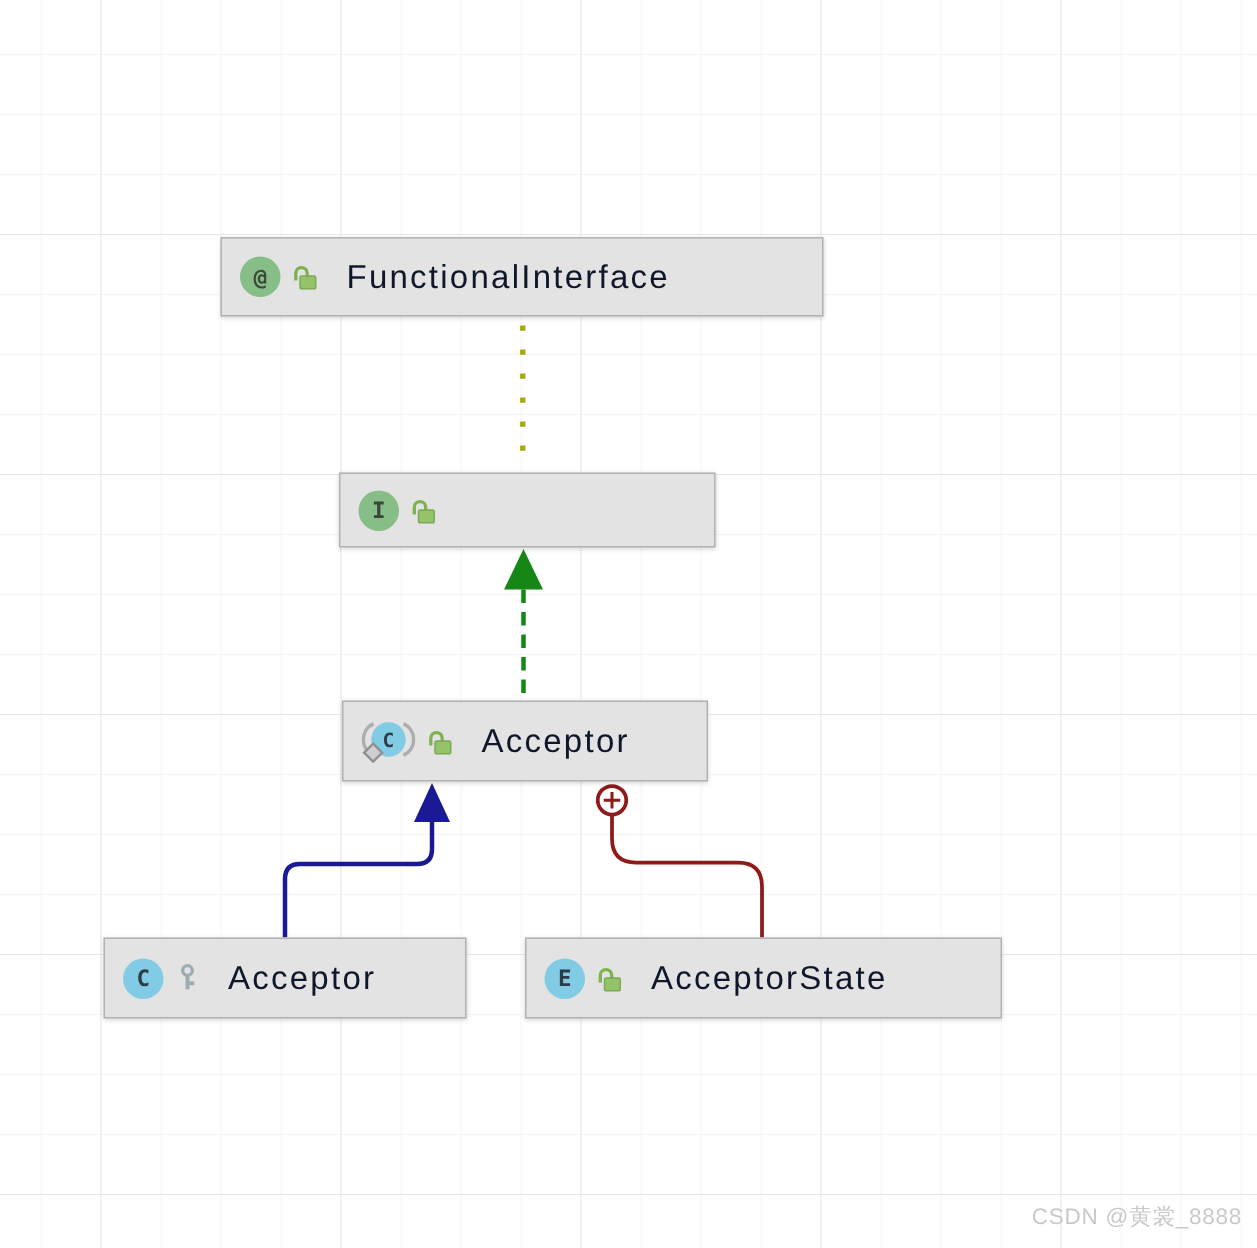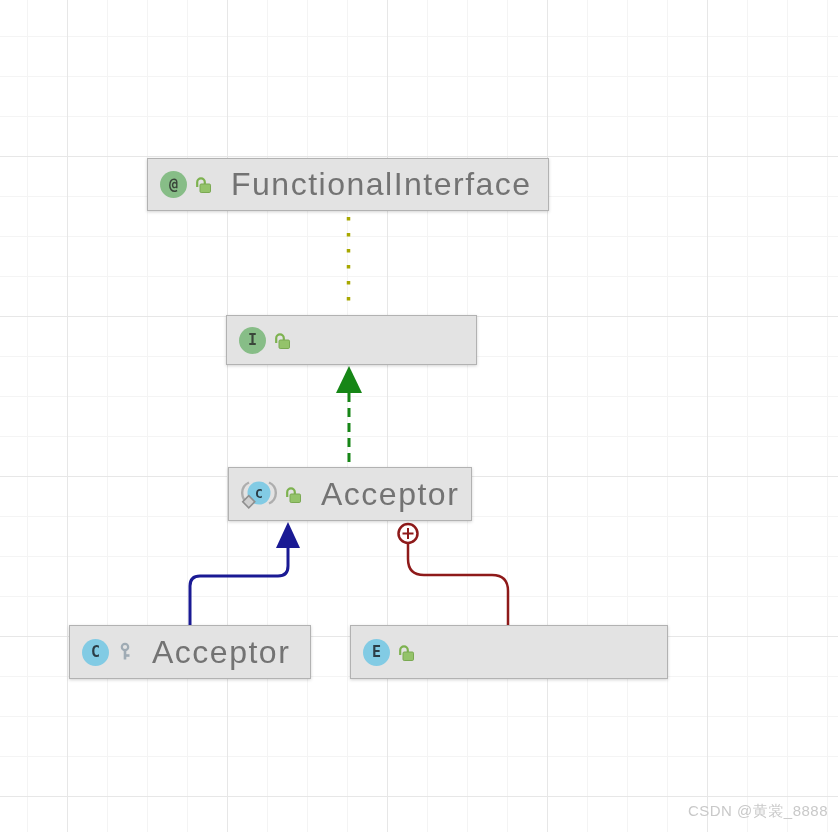--- a/index.html
+++ b/index.html
@@ -31,23 +31,23 @@
     border: 1px solid #b2b2b2;
     box-shadow: 0 1px 3px rgba(0,0,0,0.18);
     display: flex;
     align-items: center;
     padding-left: 12px;
     box-sizing: border-box;
     cursor: default;
   }
   .node-label {
     margin-left: 18px;
-    font-size: 32px;
+    font-size: 22px;
     letter-spacing: 1.5px;
-    color: #737373;
+    color: #0f172a;
     white-space: nowrap;
   }
   .icon-row { display: flex; align-items: center; gap: 7px; }
 
   .kind-icon {
     width: 27px; height: 27px;
     border-radius: 50%;
     display: flex; align-items: center; justify-content: center;
     font-family: "DejaVu Sans Mono", monospace;
     font-weight: bold;
@@ -141,15 +141,16 @@
 </div>
 
 <div class="uml-node node-acceptor-state">
   <div class="icon-row">
     <span class="kind-icon kind-blue">E</span>
     <svg width="19" height="19" viewBox="0 0 19 19">
       <path d="M3.2 12 V7.2 a3.8 3.8 0 0 1 7.6 0 V9" fill="none" stroke="#7db24f" stroke-width="2.2"></path>
       <rect x="6" y="9" width="10.5" height="8.5" rx="1.2" fill="#94c36a" stroke="#7aa952"></rect>
     </svg>
   </div>
+  <span class="node-label">AcceptorState</span>
 </div>
 
 <div class="watermark">CSDN @黄裳_8888</div>
 
 </body></html>

